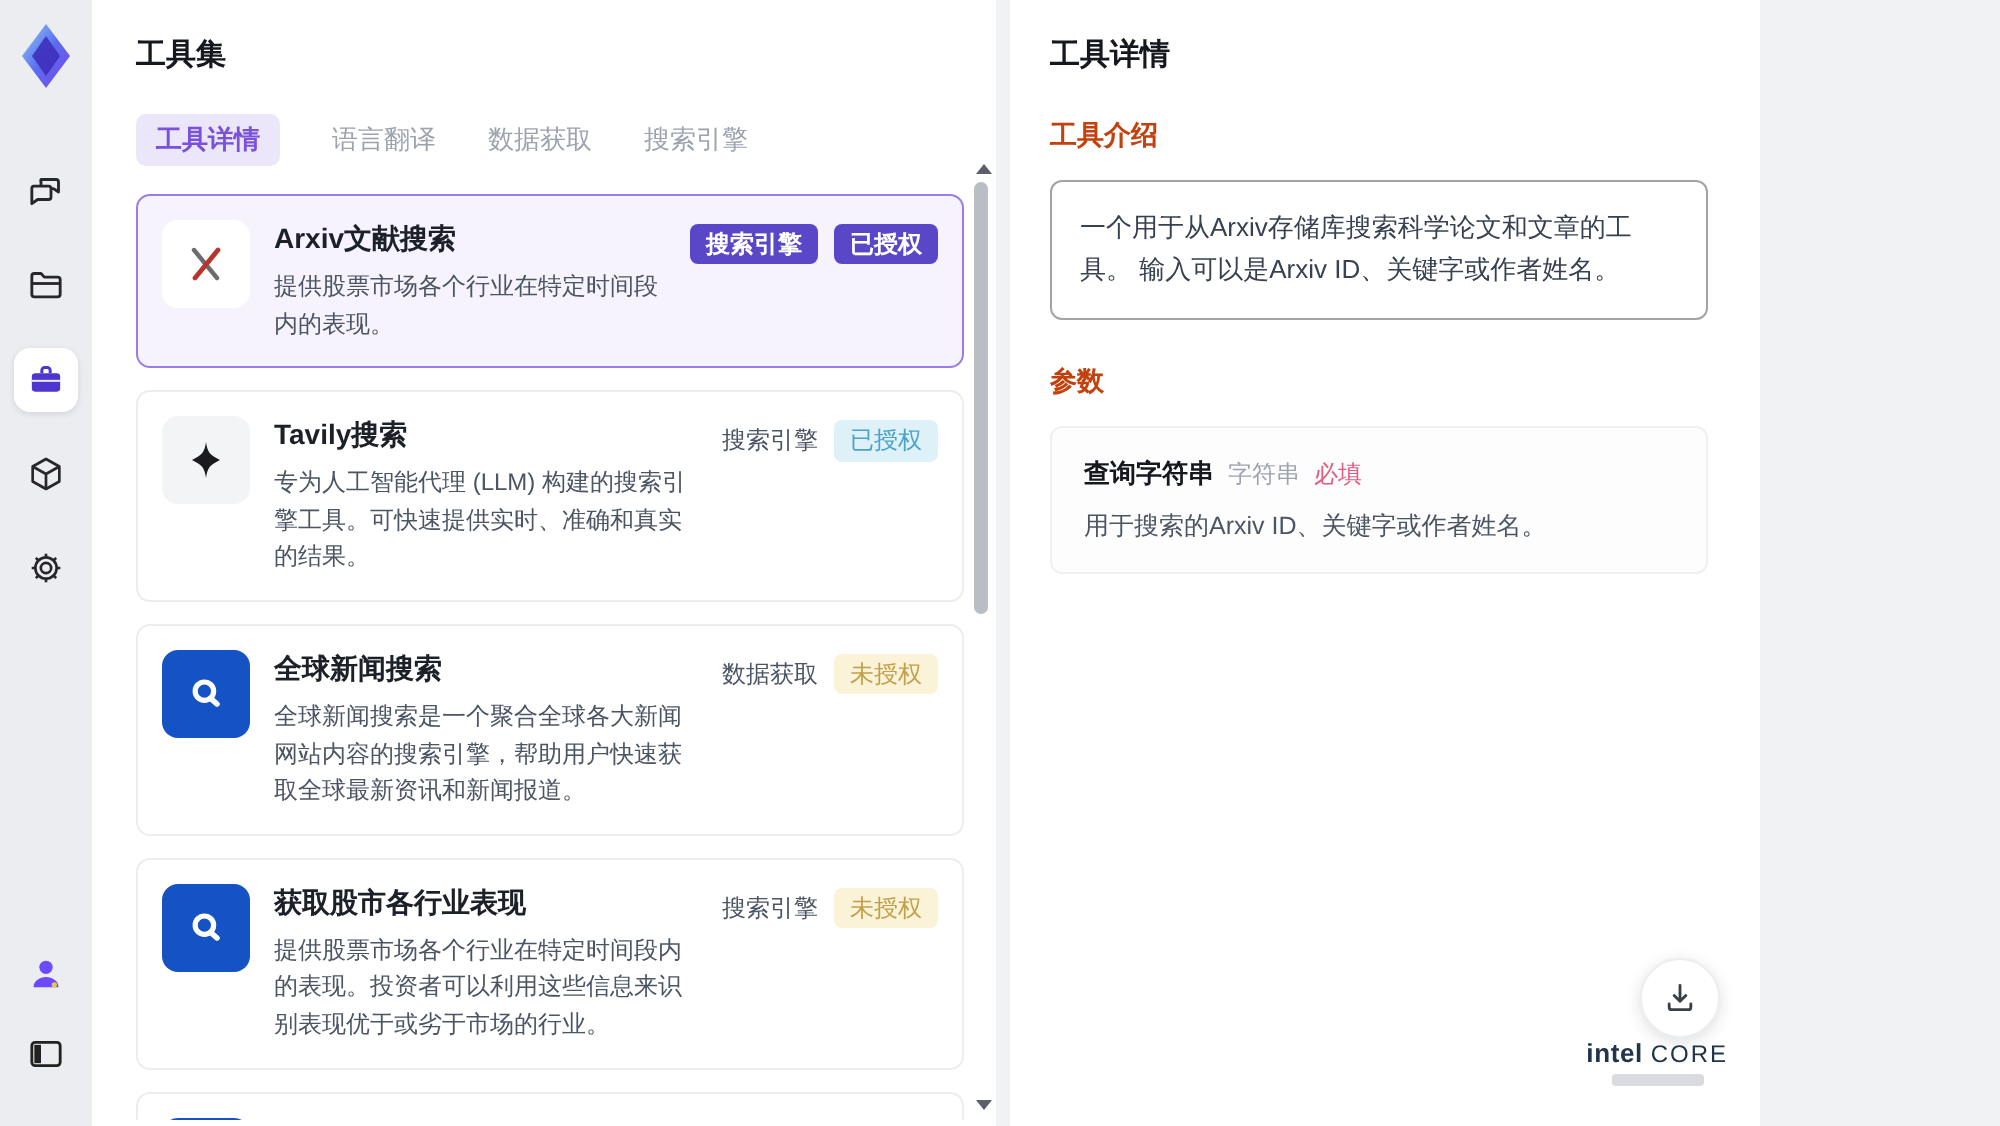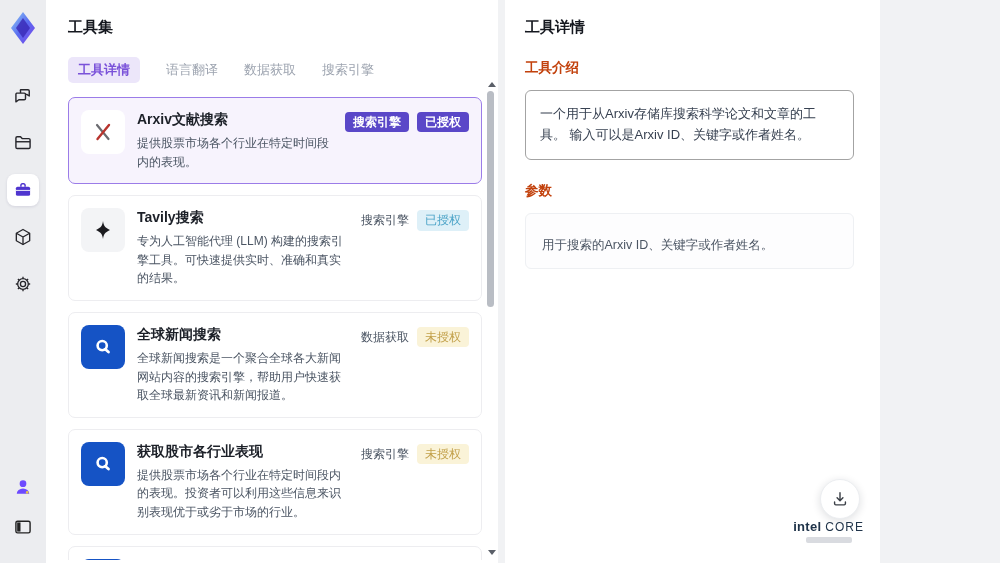--- a/index.html
+++ b/index.html
@@ -241,20 +241,25 @@
   </div>
 
   <div class="divider"></div>
 
   <div class="details">
     <div class="panel-title">工具详情</div>
     <div class="section-h">工具介绍</div>
     <div class="intro-box">一个用于从Arxiv存储库搜索科学论文和文章的工具。 输入可以是Arxiv ID、关键字或作者姓名。</div>
     <div class="section-h">参数</div>
     <div class="param-box">
+      <div class="param-head">
+        <span class="param-name">查询字符串</span>
+        <span class="param-type">字符串</span>
+        <span class="param-required">必填</span>
+      </div>
       <div class="param-desc">用于搜索的Arxiv ID、关键字或作者姓名。</div>
     </div>
 
     <div class="fab">
       <svg viewBox="0 0 24 24" fill="none" stroke="#3a3f46" stroke-width="1.7" stroke-linecap="round" stroke-linejoin="round">
         <path d="M12 4.5v8.5M8.5 10.5 12 14l3.5-3.5"></path>
         <path d="M5.5 15.5v2A1.5 1.5 0 0 0 7 19h10a1.5 1.5 0 0 0 1.5-1.5v-2"></path>
       </svg>
     </div>
     <div class="brand">

